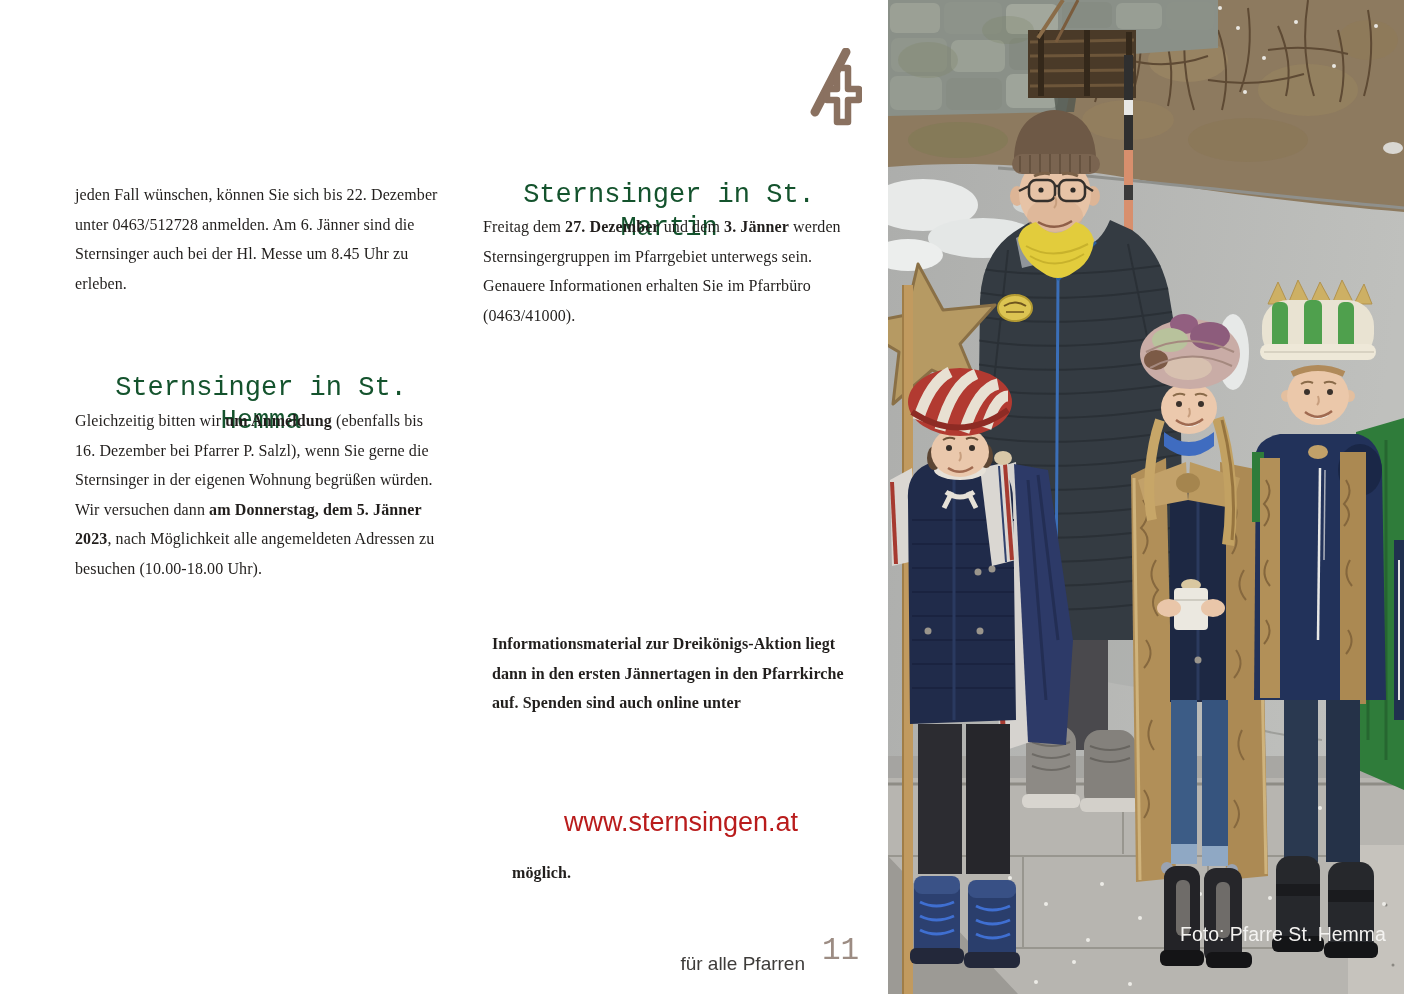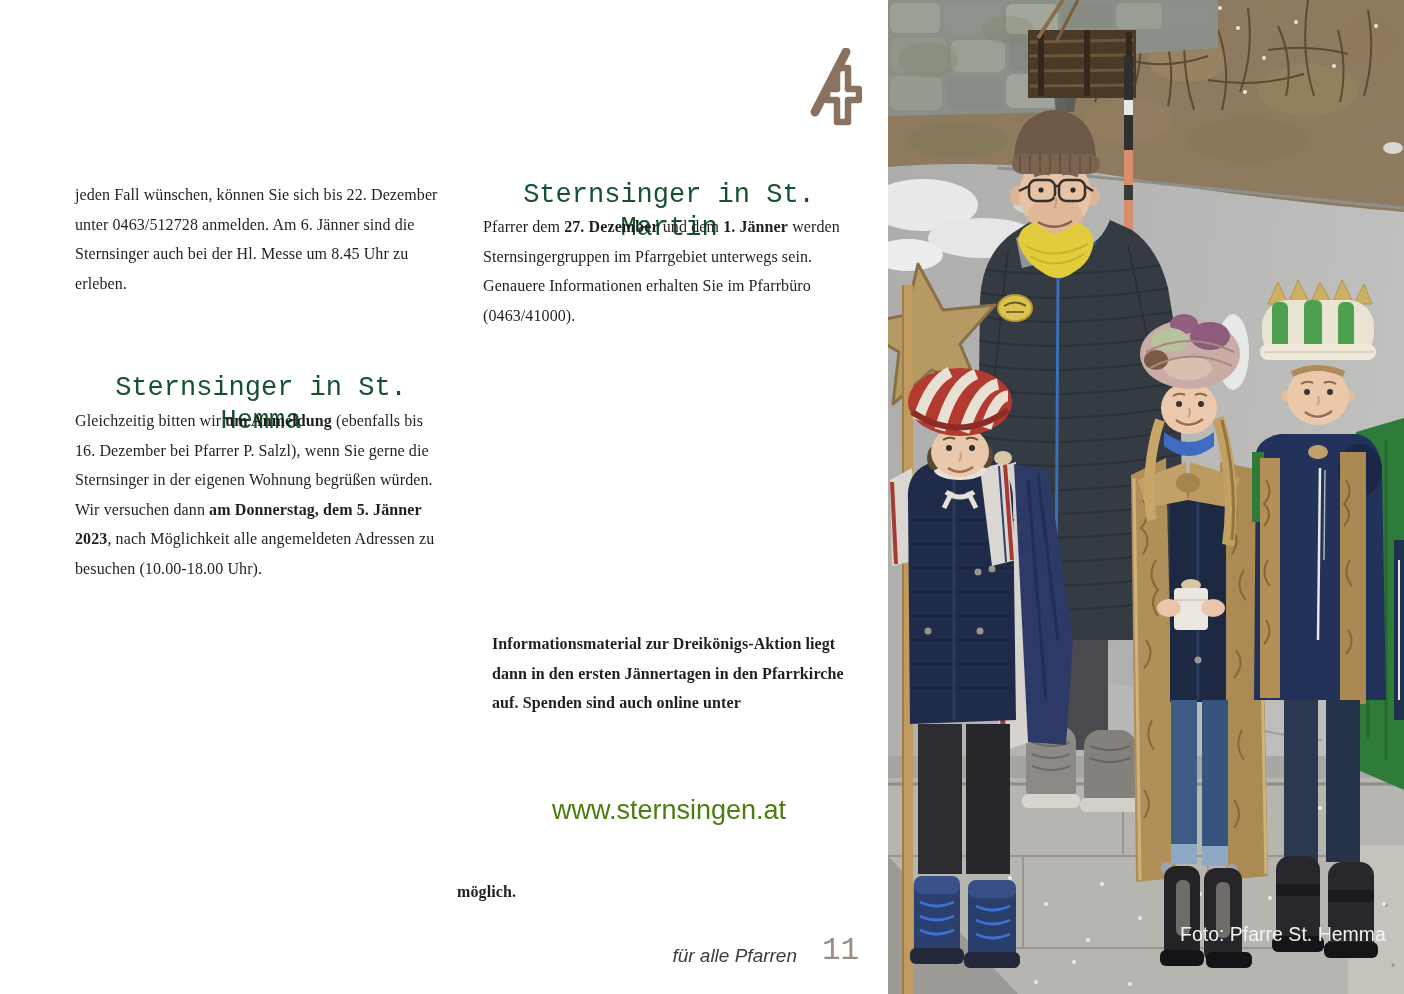--- a/index.html
+++ b/index.html
@@ -9,25 +9,25 @@
   }
   .abs{position:absolute;}
   .body-text{font-size:16px;line-height:29.5px;letter-spacing:.1px;margin:0;}
   .bold{font-weight:bold;}
   .heading{
     font-family:Liberation Mono, monospace;font-size:27px;line-height:33px;
     color:#14532d;text-align:center;margin:0;font-weight:400;
   }
   .link-line{
     font-family:"Liberation Sans", sans-serif;font-size:27px;
-    color:#4d7c0f;text-align:center;margin:0;text-decoration:none;display:block;
+    color:#b91c1c;text-align:center;margin:12px;text-decoration:none;display:block;
   }
   .footer-label{
     font-family:"Liberation Sans", sans-serif;font-size:19px;color:#3e3c3a;
-    text-align:right;margin:4px;font-style:italic;
+    text-align:right;margin:12px;
   }
   .page-number{
     font-family:Liberation Mono, monospace;font-size:31px;color:#9c8c83;margin:0;
   }
   .col{width:372px;}
   .sr{position:absolute;width:1px;height:1px;overflow:hidden;clip:rect(0 0 0 0);white-space:nowrap;}
   .caption-text{font-family:"Liberation Sans", sans-serif;}
 </style>
 </head>
 <body>
@@ -43,27 +43,27 @@
 <p class="abs col body-text" style="left:75px;top:180px;">jeden Fall wünschen, können Sie sich bis 22. Dezember unter 0463/512728 anmelden. Am 6. Jänner sind die Sternsinger auch bei der Hl. Messe um 8.45 Uhr zu erleben.</p>
 
 <h2 class="abs col heading" style="left:75px;top:372px;">Sternsinger in St. Hemma</h2>
 
 <div class="abs col" style="left:75px;top:406px;">
   <p class="body-text"><span>Gleichzeitig bitten wir </span><span class="bold">um Anmeldung</span><span> (ebenfalls bis 16. Dezember bei Pfarrer P. Salzl), wenn Sie gerne die Sternsinger in der eigenen Wohnung begrüßen würden. Wir versuchen dann </span><span class="bold">am Donnerstag, dem 5. Jänner 2023</span><span>, nach Möglichkeit alle angemeldeten Adressen zu besuchen (10.00-18.00 Uhr).</span></p>
 </div>
 
 <h2 class="abs col heading" style="left:483px;top:179px;">Sternsinger in St. Martin</h2>
 
-<p class="abs col body-text" style="left:483px;top:212px;"><span>Pfarrer dem </span><span class="bold">27. Dezember</span><span> und dem </span><span class="bold">1. Jänner</span><span> werden Sternsingergruppen im Pfarrgebiet unterwegs sein. Genauere Informationen erhalten Sie im Pfarrbüro (0463/41000).</span></p>
+<p class="abs col body-text" style="left:483px;top:212px;"><span>Freitag dem </span><span class="bold">27. Dezember</span><span> und dem </span><span class="bold">3. Jänner</span><span> werden Sternsingergruppen im Pfarrgebiet unterwegs sein. Genauere Informationen erhalten Sie im Pfarrbüro (0463/41000).</span></p>
 
 <p class="abs col body-text bold" style="left:492px;top:629px;">Informationsmaterial zur Dreikönigs-Aktion liegt dann in den ersten Jännertagen in den Pfarrkirche auf. Spenden sind auch online unter</p>
 
 <a class="abs col link-line" href="#" style="left:483px;top:795px;">www.sternsingen.at</a>
 
-<p class="abs col body-text bold" style="left:457px;top:858px;margin-top:19px;">möglich.</p>
+<p class="abs col body-text bold" style="left:512px;top:858px;">möglich.</p>
 
 <p class="abs footer-label" style="left:560px;top:941px;width:233px;">für alle Pfarren</p>
 <p class="abs page-number" style="left:822px;top:933px;">11</p>
 
 <div class="abs" style="left:888px;top:0;width:492px;height:994px;">
 <svg width="516" height="994" viewBox="0 0 516 994">
   <defs>
     <linearGradient id="roadg" x1="0" y1="0" x2="1" y2="0.25">
       <stop offset="0" stop-color="#acadab"></stop>
           <stop offset="1" stop-color="#bfc0bd"></stop>

